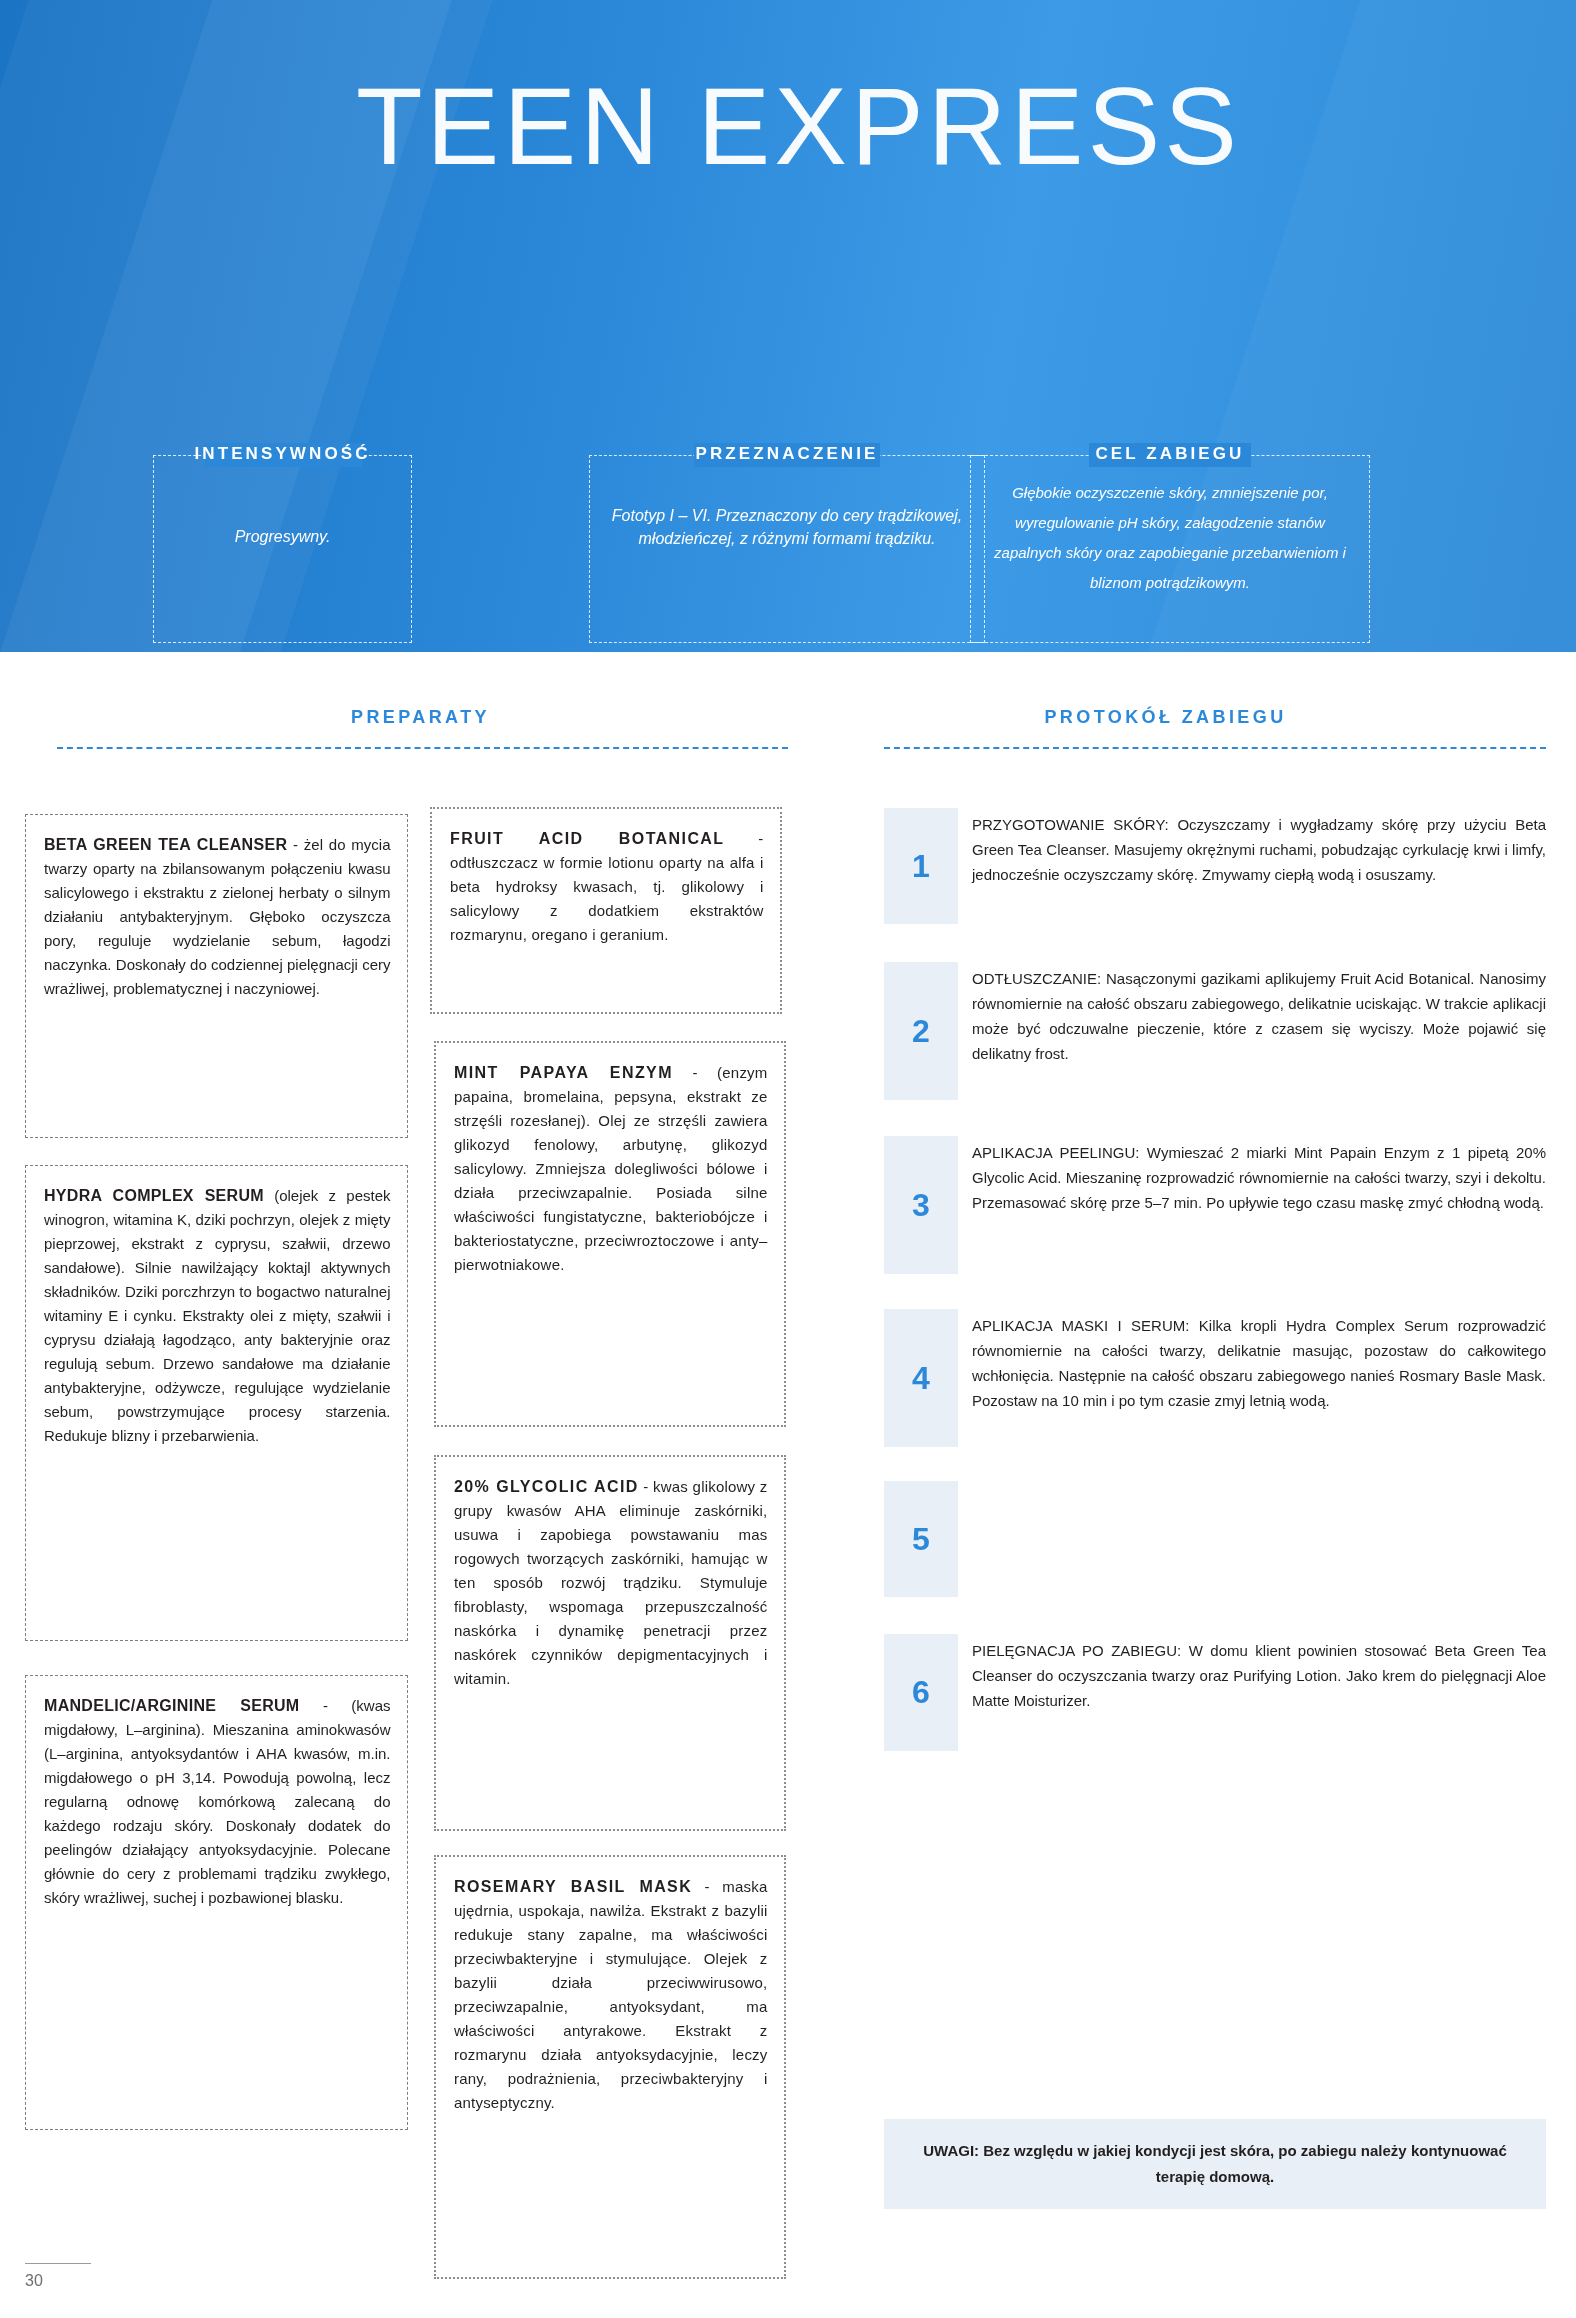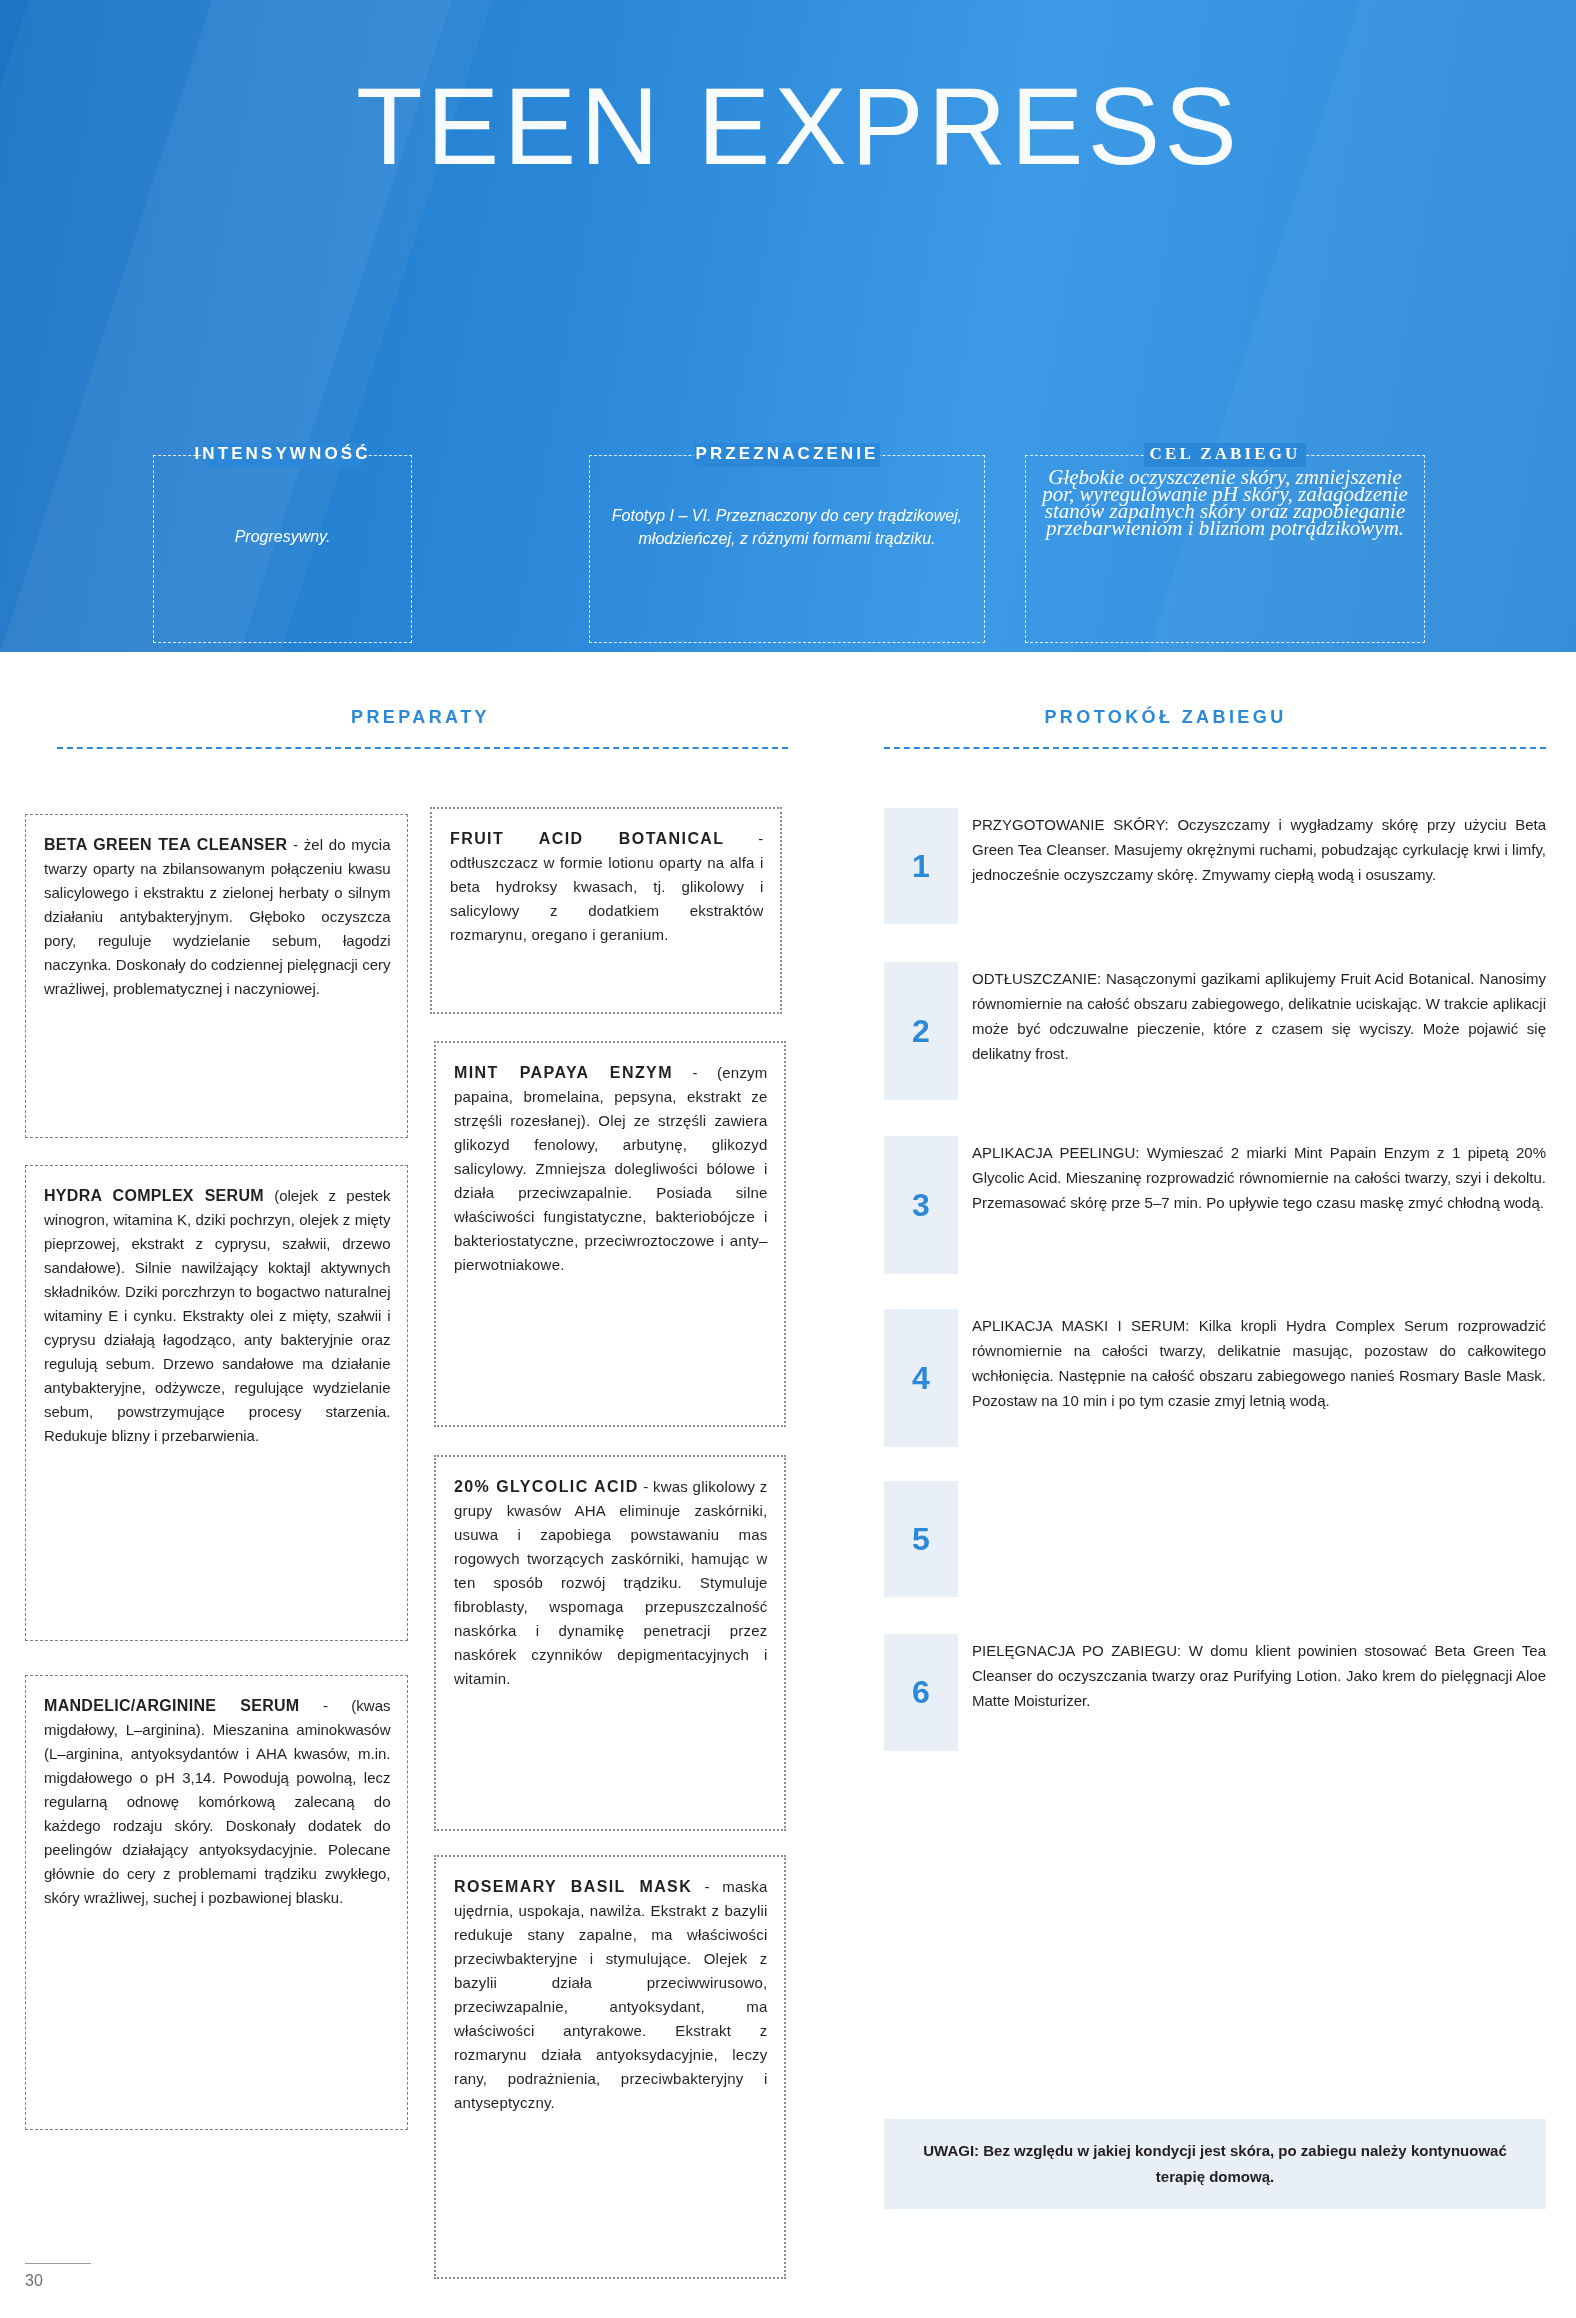--- a/index.html
+++ b/index.html
@@ -103,22 +103,22 @@
   }
 
   #box-intensywnosc { left: 153px; top: 13.8px; width: 259px; height: 188px; }
   #box-intensywnosc .box-body { margin-top: 69px; }
   #box-intensywnosc .box-title-mask { width: 159px; }
 
   #box-przeznaczenie { left: 589px; top: 13.8px; width: 396px; height: 188px; }
   #box-przeznaczenie .box-body { margin-top: 48px; }
   #box-przeznaczenie .box-title-mask { width: 186px; }
 
-  #box-cel { left: 1025px; top: 13.8px; width: 400px; height: 188px; font-family: Liberation Serif, serif; }
-  #box-cel .box-body { margin-top: 13px; font-size: 21px; line-height: 17px; }
+  #box-cel { left: 970px; top: 13.8px; width: 400px; height: 188px; }
+  #box-cel .box-body { margin-top: 22px; font-size: 15px; line-height: 30px; }
   #box-cel .box-title-mask { width: 162px; }
 
   
   .section-head {
     position: absolute;
     color: #2c88d8;
     font-size: 18px;
     letter-spacing: 3.4px;
     font-weight: 700;
     text-align: center;

